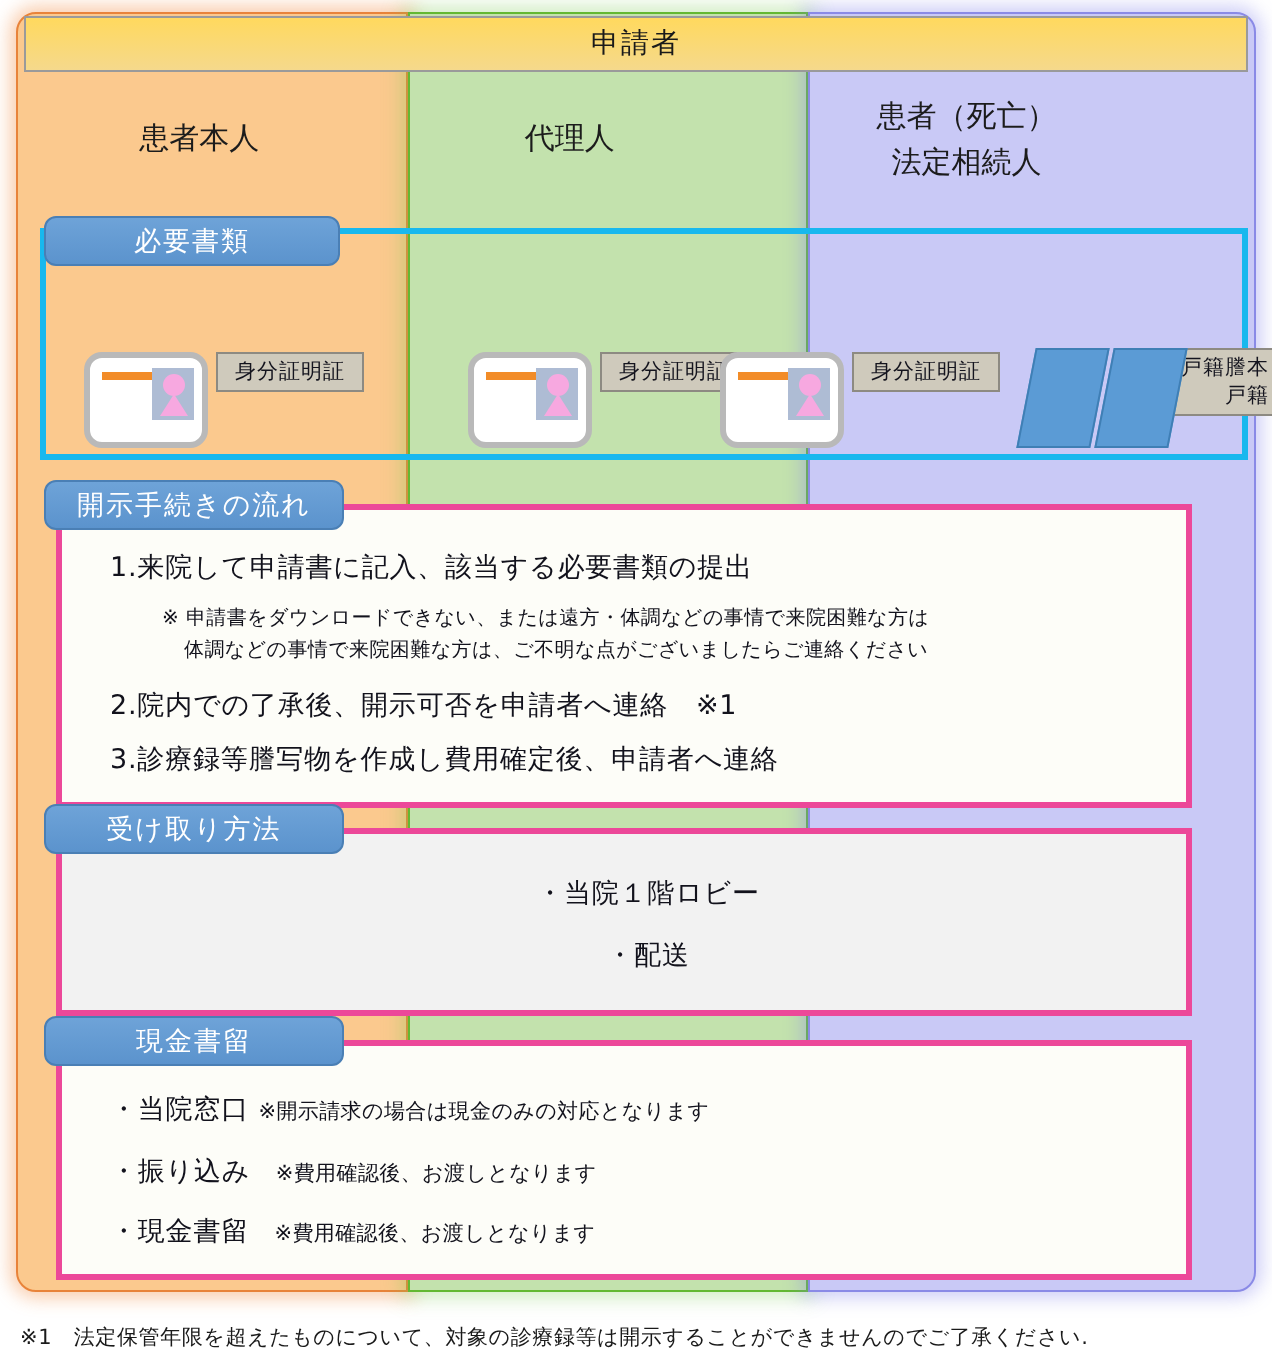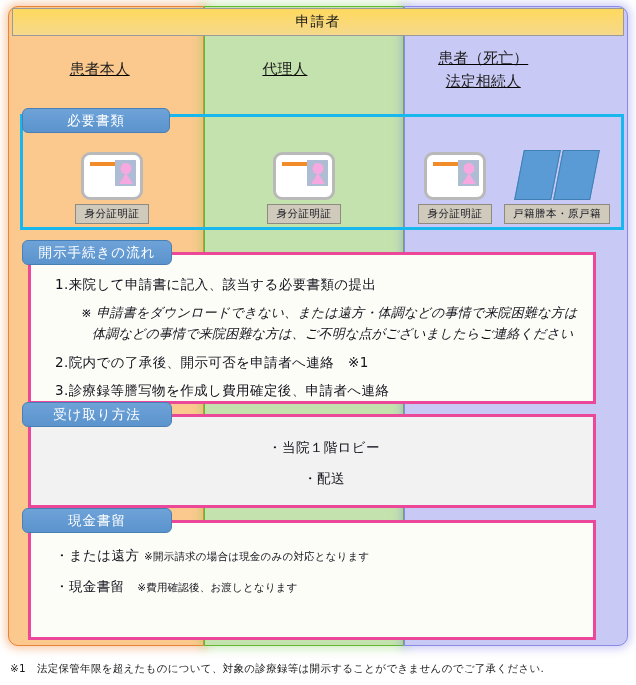--- a/index.html
+++ b/index.html
@@ -84,21 +84,20 @@
 
   
   .col-heads {
     position: absolute;
     left: 8px;
     top: 34px;
     width: 580px;
     height: 72px;
     z-index: 3;
     display: flex;
-    text-decoration: underline;
   }
   .col-head {
     display: flex;
     flex-direction: column;
     align-items: center;
     justify-content: center;
     font-size: 15px;
     color: #1c1c1c;
     line-height: 1.55;
   }
@@ -132,22 +131,22 @@
     justify-content: center;
     gap: 12px;
     padding-bottom: 6px;
   }
   .dc-patient { width: 184px; }
   .dc-agent   { width: 200px; }
   .dc-heir    { width: 220px; }
 
   .doc-item {
     display: flex;
-    flex-direction: column;
-    align-items: center;
+    flex-direction: row;
+    align-items: flex-start;
     gap: 4px;
   }
 
   .doc-caption {
     background: #cfcabc;
     border: 1px solid #8d8a82;
     font-size: 10.5px;
     color: #14141e;
     padding: 2px 8px;
     min-width: 74px;
@@ -277,26 +276,25 @@
   }
 
   .flow-line {
     font-size: 13.5px;
     color: #12121c;
     line-height: 1.35;
     margin-bottom: 9px;
     letter-spacing: 0.4px;
   }
   .flow-note {
-    font-size: 13px;
+    font-size: 10px;
     color: #12121c;
     line-height: 1.62;
     margin: 0 0 9px 26px;
     letter-spacing: 0.2px;
-    font-style: italic;
   }
   .flow-note .l2 { display: block; margin-left: 11px; }
 
   .bullet-line {
     font-size: 13.5px;
     color: #12121c;
     line-height: 1.3;
     margin-bottom: 13px;
     letter-spacing: 0.4px;
   }
@@ -421,22 +419,26 @@
     </div>
     <div class="sec-tab">
       <span>受け取り方法</span>
     </div>
   </div>
 
   <div class="section" style="left:8px; top:508px; width:620px;">
     <div class="sec-panel panel-white" style="height:120px;">
       <div class="panel-body" style="padding-top:24px;">
         <div class="bullet-line">
-          <span>・または遠方</span>
+          <span>・当院窓口</span>
           <span class="sub" style="">※開示請求の場合は現金のみの対応となります</span>
+        </div>
+        <div class="bullet-line">
+          <span>・振り込み</span>
+          <span class="sub" style="margin-left:8px;">※費用確認後、お渡しとなります</span>
         </div>
         <div class="bullet-line">
           <span>・現金書留</span>
           <span class="sub" style="margin-left:8px;">※費用確認後、お渡しとなります</span>
         </div>
       </div>
     </div>
     <div class="sec-tab">
       <span>現金書留</span>
     </div>

